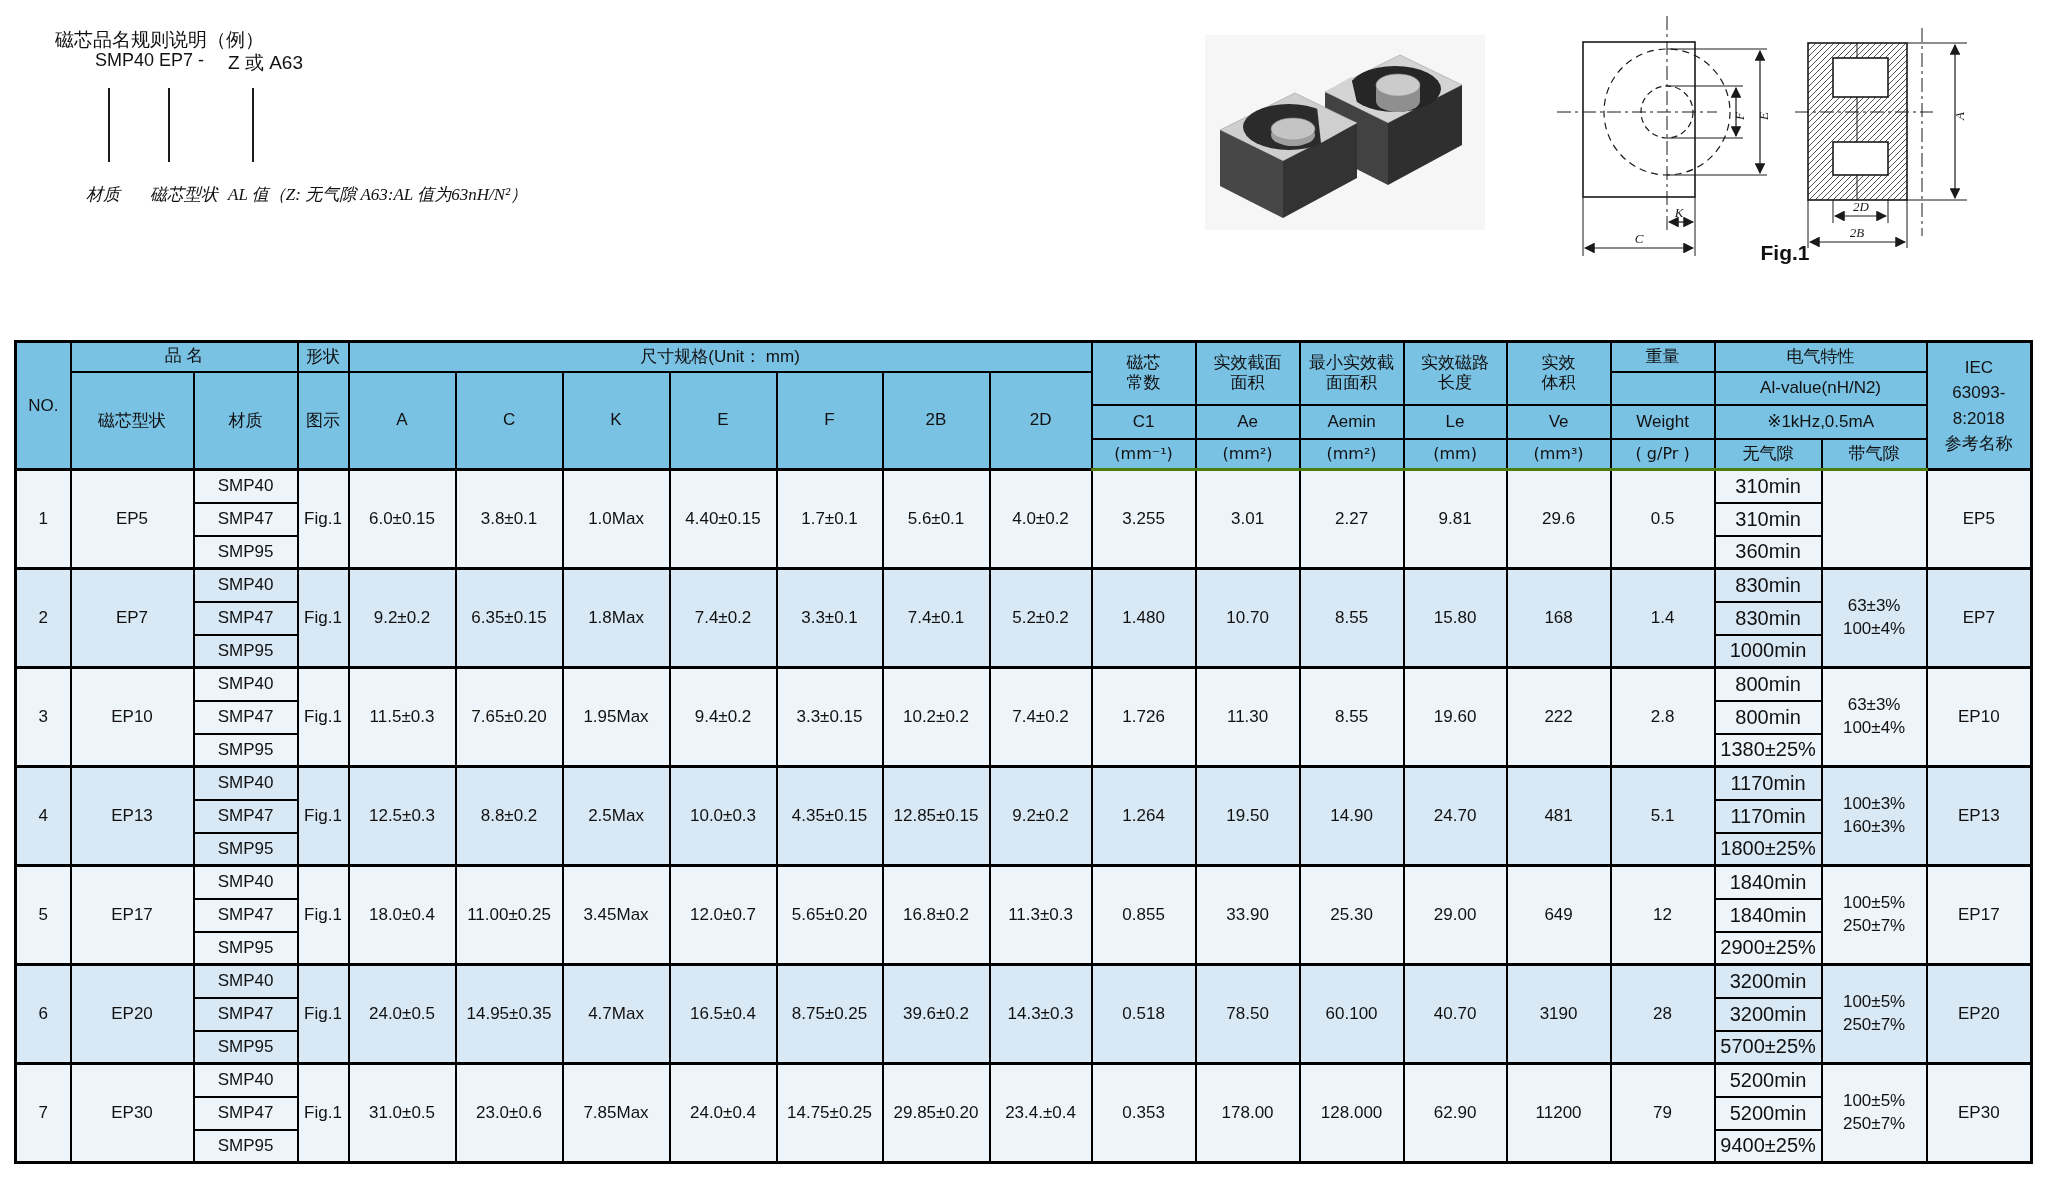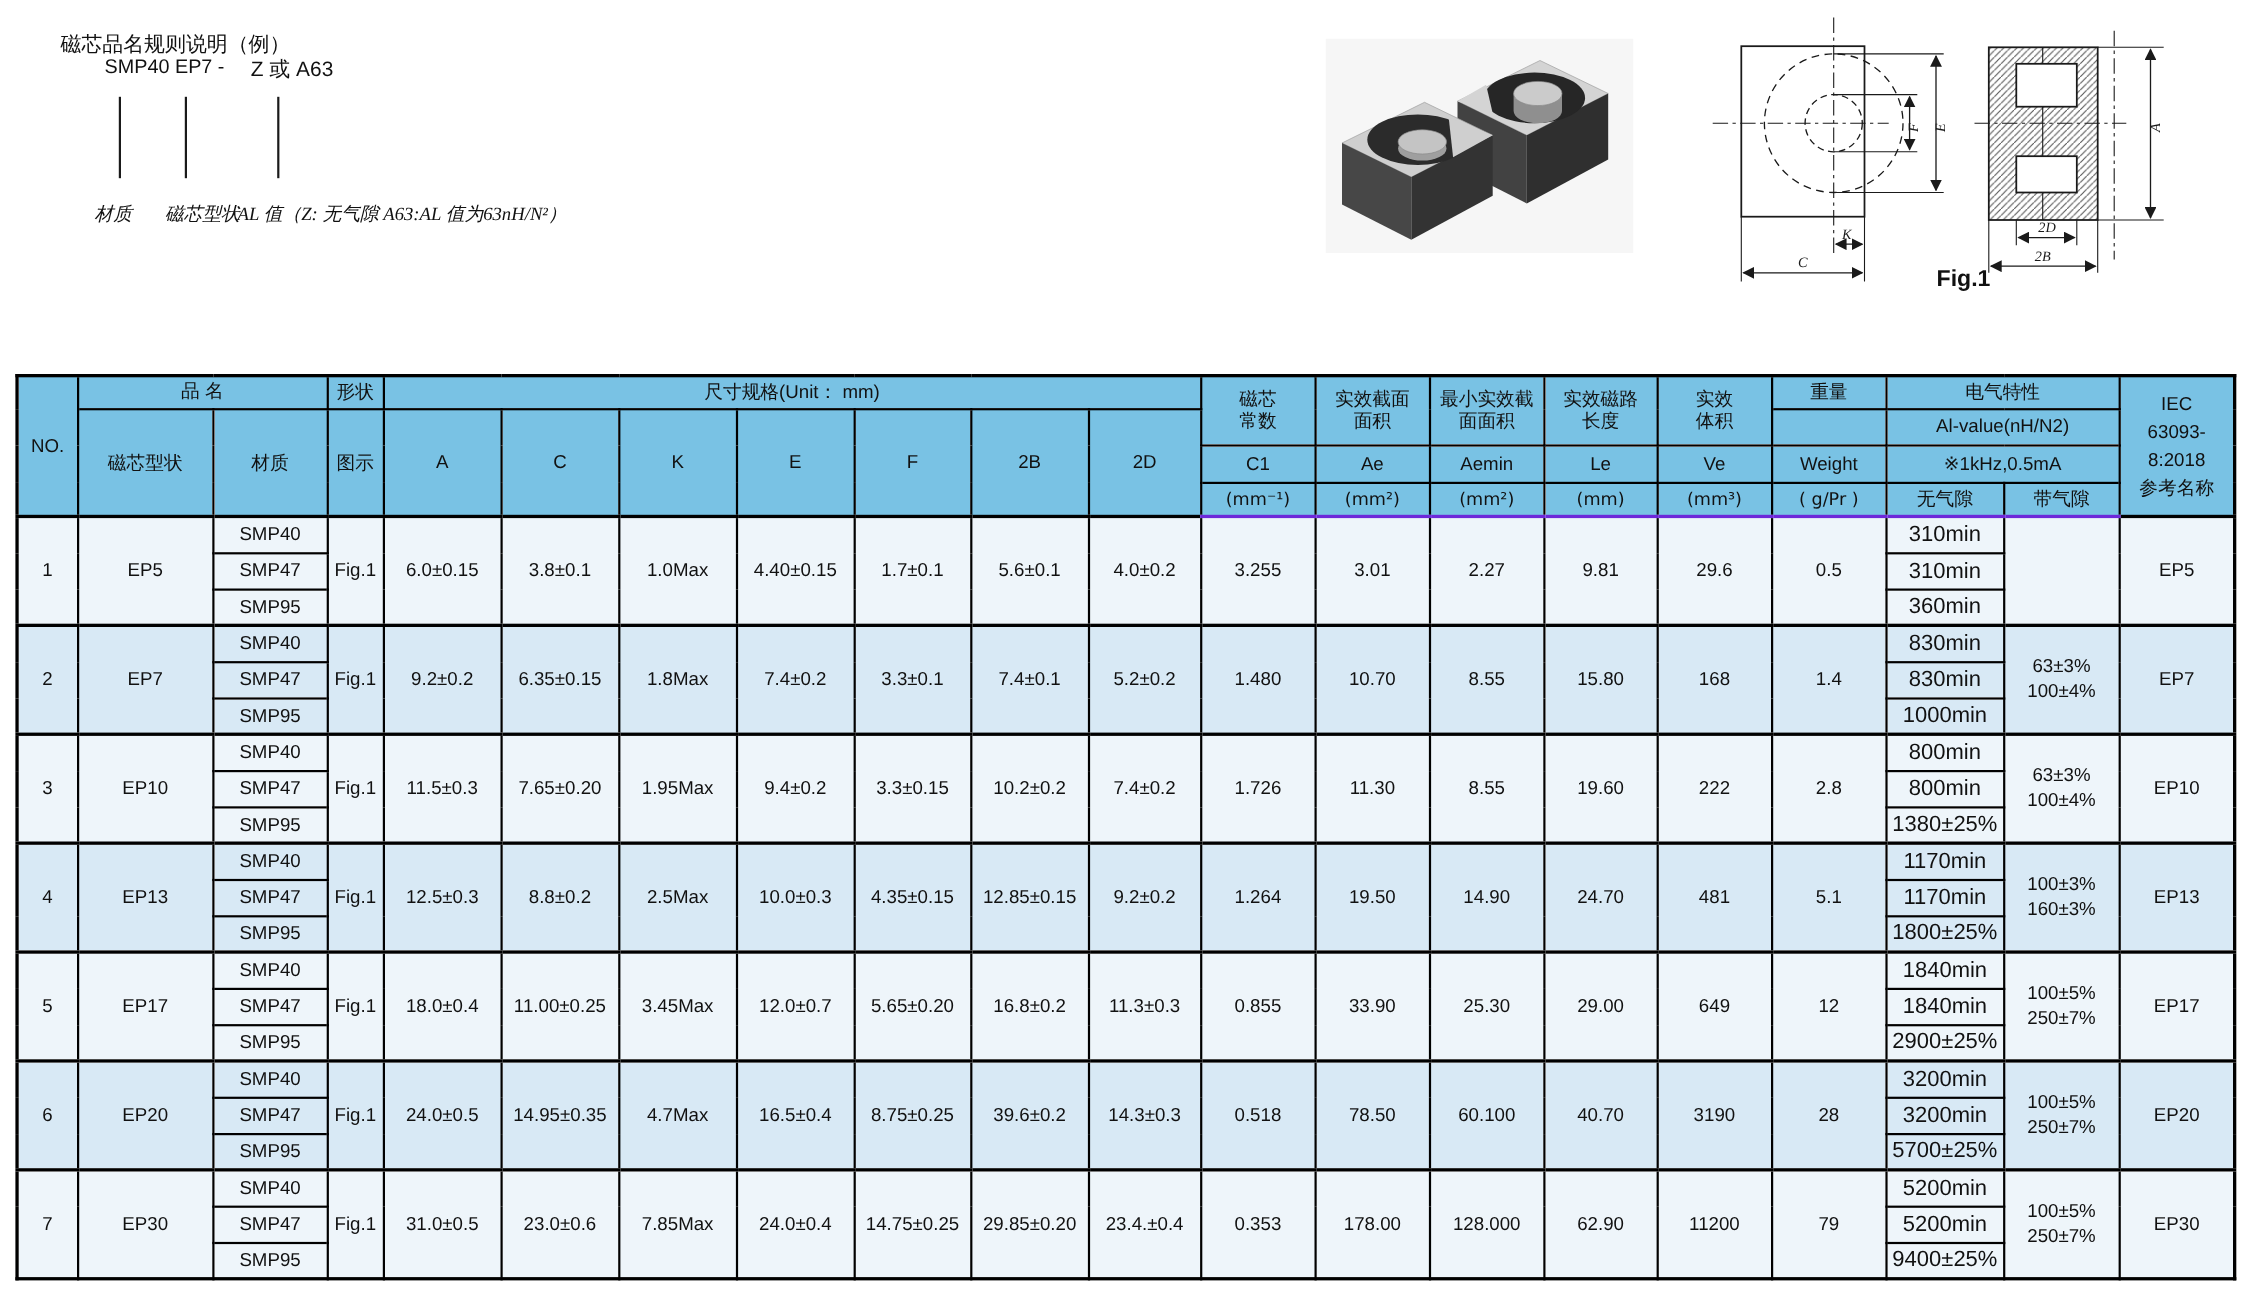--- a/index.html
+++ b/index.html
@@ -19,21 +19,21 @@
              border-collapse:collapse;table-layout:fixed;border:3px solid #000;
              font-size:17px;}
   table.spec td{border:2px solid #000;text-align:center;vertical-align:middle;
                 padding:0;overflow:hidden;}
   thead td{background:#79c2e4;}
   tr.h1{height:30px;} tr.h2{height:33px;} tr.h3{height:34px;} tr.h4{height:31px;}
   tbody tr{height:33px;}
   tbody tr.o td{background:#eef5fa;}
   tbody tr.e td{background:#d8e9f5;}
   tbody tr.gf td{border-top:3px solid #000;}
-  tr.h4 td{border-bottom:3px solid #6d28d9;}
+  tr.h4 td{border-bottom:3px solid #4d7c0f;}
   .pre{white-space:pre-line;line-height:1.22;}
   .iec{line-height:1.5;}
   .unit{font-family:"DejaVu Sans",sans-serif;font-size:16px;}
   .sm{font-size:20px;}
   .gap{white-space:pre-line;line-height:1.35;margin-left:24px;}
 
   
   .photo-svg{position:absolute;left:1205px;top:35px;}
   .fig-svg{position:absolute;left:1555px;top:10px;}
   .figtext{font-family:"Liberation Serif","DejaVu Serif",serif;font-style:italic;font-size:13px;}
@@ -43,21 +43,21 @@
 <body>
 
 <div class="naming-title">磁芯品名规则说明（例）</div>
 <div class="naming-example">SMP40 EP7  -</div>
 <div class="naming-example2">Z 或 A63</div>
 <div class="vline" style="left:108px"></div>
 <div class="vline" style="left:168px"></div>
 <div class="vline" style="left:252px"></div>
 <div class="nlabel" style="left:86px">材质</div>
 <div class="nlabel" style="left:150px">磁芯型状</div>
-<div class="nlabel" style="left:216px">AL 值（Z: 无气隙  A63:AL 值为63nH/N²）</div>
+<div class="nlabel" style="left:228px">AL 值（Z: 无气隙  A63:AL 值为63nH/N²）</div>
 
 <svg class="photo-svg" width="280" height="195" viewBox="0 0 280 195">
   <rect x="0" y="0" width="280" height="195" fill="#f6f6f6"></rect>
 
   <g>
     <polygon points="120,57 195,20 257,50 183,88" fill="#d4d4d4" stroke="#9a9a9a" stroke-width="0.6"></polygon>
     <polygon points="120,57 183,88 183,150 120,118" fill="#424242"></polygon>
     <polygon points="183,88 257,50 257,110 183,150" fill="#2f2f2f"></polygon>
     <ellipse cx="190" cy="54" rx="46" ry="23" fill="#262626"></ellipse>
     <polygon points="146,42 120,57 152,68" fill="#d4d4d4"></polygon>

